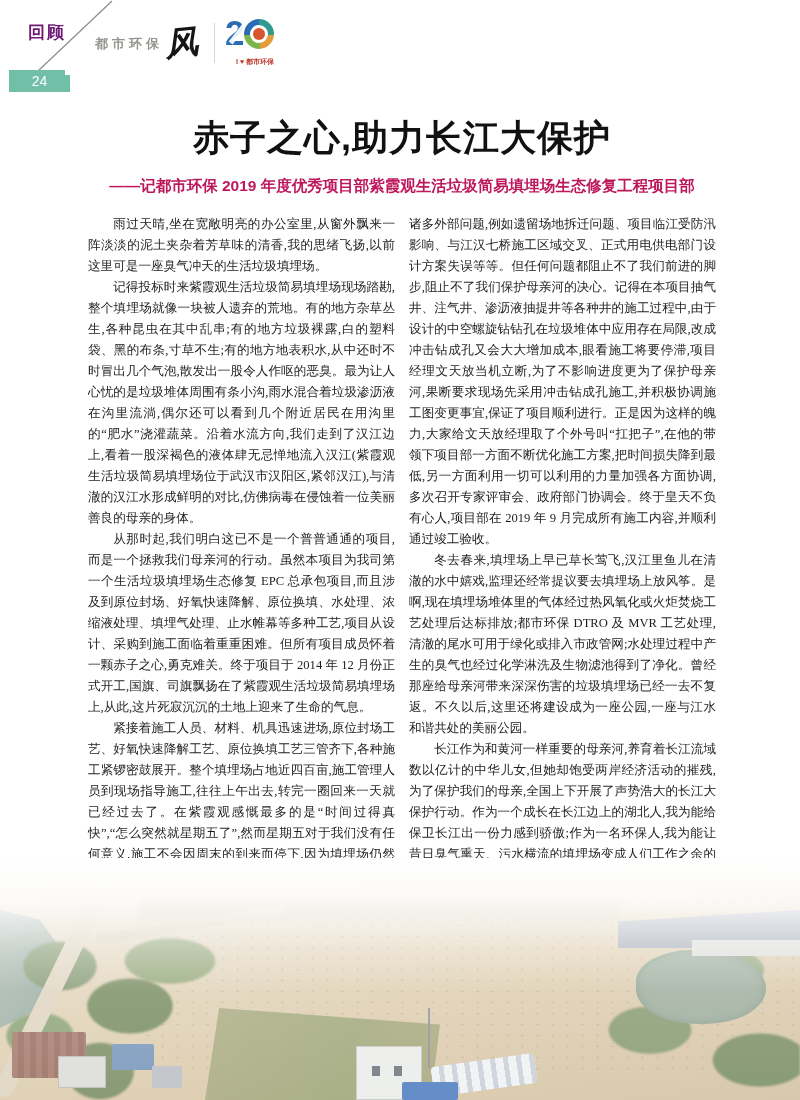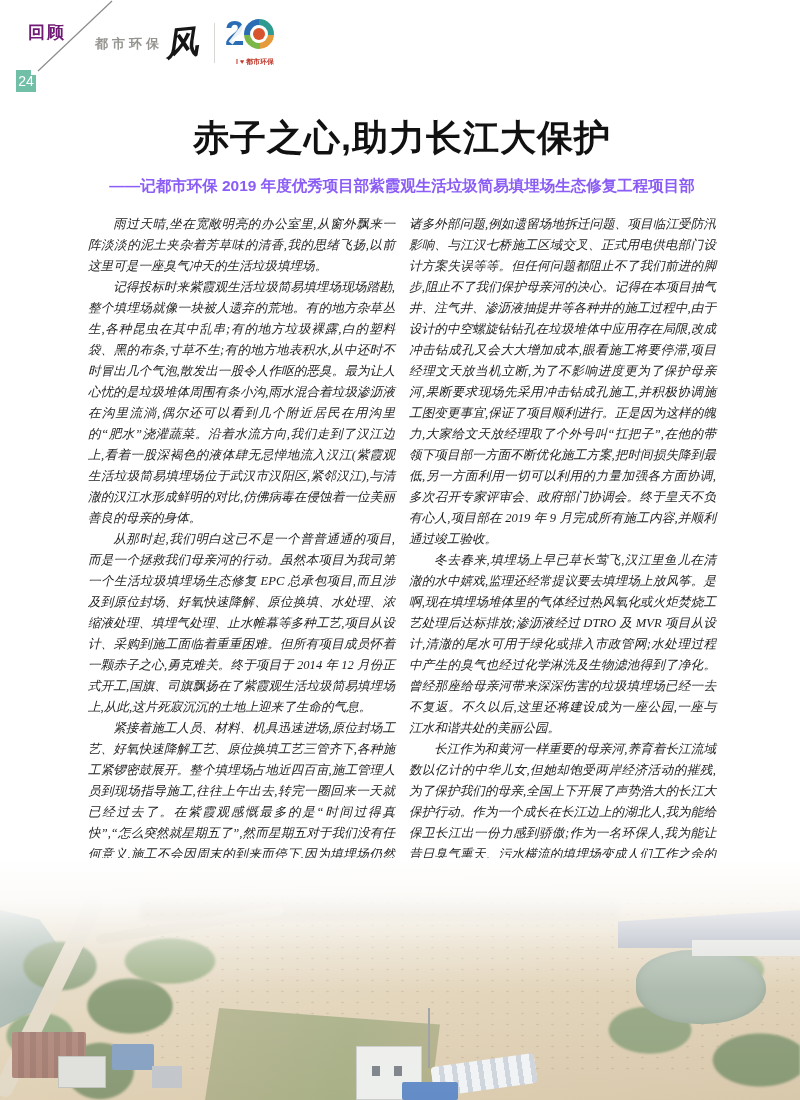--- a/index.html
+++ b/index.html
@@ -3,21 +3,21 @@
 <meta charset="utf-8">
 <style>
   html,body{margin:0;padding:0;}
   body{background:#e8e8e8;font-family:"Liberation Serif","DejaVu Serif",serif;}
   .page{position:relative;width:800px;height:1100px;background:#ffffff;overflow:hidden;margin:0 auto;}
 
   
   .diag-line{position:absolute;left:0;top:0;width:130px;height:80px;pointer-events:none;}
   .section-tag{position:absolute;left:28px;top:21px;font-family:"Liberation Sans","DejaVu Sans",sans-serif;
     font-weight:bold;font-size:17px;color:#701a75;letter-spacing:2px;}
-  .pagenum-box{position:absolute;left:16px;top:70px;width:20px;height:22px;background:#72bfa8;
+  .pagenum-box{position:absolute;left:9px;top:70px;width:61px;height:22px;background:#72bfa8;
     color:#ffffff;font-family:"Liberation Sans","DejaVu Sans",sans-serif;font-size:14px;
     display:flex;align-items:center;justify-content:center;}
   .pagenum-box .corner{position:absolute;right:0;top:0;width:5px;height:5px;background:#ffffff;}
 
   .brand{position:absolute;left:95px;top:18px;height:50px;display:flex;align-items:center;}
   .brand-name{color:#969490;font-size:13px;font-weight:bold;letter-spacing:4px;margin-top:2px;}
   .brand-calligraphy{font-size:33px;color:#161616;font-weight:bold;font-style:italic;
     transform:rotate(-6deg);margin:0 6px 0 2px;font-family:"DejaVu Serif",serif;}
   .brand-divider{width:1px;height:40px;background:#d7d7d4;margin:0 10px;}
   .anniv{position:relative;width:60px;height:52px;}
@@ -30,23 +30,23 @@
   .anniv-0 .hole{position:absolute;left:6px;top:6px;width:18px;height:18px;border-radius:50%;background:#ffffff;}
   .anniv-0 .dot{position:absolute;left:9px;top:9px;width:12px;height:12px;border-radius:50%;background:#d8542e;}
   .anniv-tagline{position:absolute;left:0px;top:40px;width:60px;text-align:center;color:#c0392b;
     font-family:"Liberation Sans","DejaVu Sans",sans-serif;font-size:7px;white-space:nowrap;font-weight:bold;}
 
   
   .article{position:absolute;left:88px;top:100px;width:628px;}
   .title{font-family:"Liberation Sans","DejaVu Sans",sans-serif;font-weight:bold;font-size:36px;
     color:#111111;text-align:center;letter-spacing:1px;line-height:44px;margin:16px;}
   .subtitle{font-family:"Liberation Sans","DejaVu Sans",sans-serif;font-weight:bold;font-size:15.5px;
-    color:#8b5cf6;text-align:center;margin-top:12px;white-space:nowrap;}
+    color:#be185d;text-align:center;margin-top:12px;white-space:nowrap;}
   .cols{display:flex;gap:14px;margin-top:17px;}
-  .col{width:307px;color:#1d1d1d;font-size:12.6px;line-height:21px;font-style:italic;}
+  .col{width:307px;color:#1d1d1d;font-size:12.6px;line-height:21px;}
   .col p{margin:0;text-indent:2em;text-align:justify;word-break:break-all;}
   .col p.no-indent{text-indent:0;}
   .byline{font-family:"Liberation Sans","DejaVu Sans",sans-serif;font-weight:bold;font-size:13px;
     color:#111;text-align:center;margin-top:2px;line-height:21px;}
 
   
   .photo{position:absolute;left:0;top:858px;width:800px;height:242px;
     background:linear-gradient(168deg,#e6ddcc 0%,#dccbab 55%,#d2bf9e 100%);}
   .photo *{position:absolute;}
   .ph-speckle{left:140px;top:40px;width:660px;height:180px;
@@ -134,21 +134,21 @@
             <p>雨过天晴,坐在宽敞明亮的办公室里,从窗外飘来一阵淡淡的泥土夹杂着芳草味的清香,我的思绪飞扬,以前这里可是一座臭气冲天的生活垃圾填埋场。</p>
             <p>记得投标时来紫霞观生活垃圾简易填埋场现场踏勘,整个填埋场就像一块被人遗弃的荒地。有的地方杂草丛生,各种昆虫在其中乱串;有的地方垃圾裸露,白的塑料袋、黑的布条,寸草不生;有的地方地表积水,从中还时不时冒出几个气泡,散发出一股令人作呕的恶臭。最为让人心忧的是垃圾堆体周围有条小沟,雨水混合着垃圾渗沥液在沟里流淌,偶尔还可以看到几个附近居民在用沟里的“肥水”浇灌蔬菜。沿着水流方向,我们走到了汉江边上,看着一股深褐色的液体肆无忌惮地流入汉江(紫霞观生活垃圾简易填埋场位于武汉市汉阳区,紧邻汉江),与清澈的汉江水形成鲜明的对比,仿佛病毒在侵蚀着一位美丽善良的母亲的身体。</p>
             <p>从那时起,我们明白这已不是一个普普通通的项目,而是一个拯救我们母亲河的行动。虽然本项目为我司第一个生活垃圾填埋场生态修复 EPC 总承包项目,而且涉及到原位封场、好氧快速降解、原位换填、水处理、浓缩液处理、填埋气处理、止水帷幕等多种工艺,项目从设计、采购到施工面临着重重困难。但所有项目成员怀着一颗赤子之心,勇克难关。终于项目于 2014 年 12 月份正式开工,国旗、司旗飘扬在了紫霞观生活垃圾简易填埋场上,从此,这片死寂沉沉的土地上迎来了生命的气息。</p>
             <p>紧接着施工人员、材料、机具迅速进场,原位封场工艺、好氧快速降解工艺、原位换填工艺三管齐下,各种施工紧锣密鼓展开。整个填埋场占地近四百亩,施工管理人员到现场指导施工,往往上午出去,转完一圈回来一天就已经过去了。在紫霞观感慨最多的是“时间过得真快”,“怎么突然就星期五了”,然而星期五对于我们没有任何意义,施工不会因周末的到来而停下,因为填埋场仍然在威胁着我们的母亲河。我们早一天完工,母亲河就少受一天的折磨,我们只希望时间过得慢一点,再慢一点。</p>
             <p>项目进行过程中,除了技术上的困难,我们还面临着</p>
           </div>
       </div>
       <div class="col">
         <div>
             <p class="no-indent">诸多外部问题,例如遗留场地拆迁问题、项目临江受防汛影响、与江汉七桥施工区域交叉、正式用电供电部门设计方案失误等等。但任何问题都阻止不了我们前进的脚步,阻止不了我们保护母亲河的决心。记得在本项目抽气井、注气井、渗沥液抽提井等各种井的施工过程中,由于设计的中空螺旋钻钻孔在垃圾堆体中应用存在局限,改成冲击钻成孔又会大大增加成本,眼看施工将要停滞,项目经理文天放当机立断,为了不影响进度更为了保护母亲河,果断要求现场先采用冲击钻成孔施工,并积极协调施工图变更事宜,保证了项目顺利进行。正是因为这样的魄力,大家给文天放经理取了个外号叫“扛把子”,在他的带领下项目部一方面不断优化施工方案,把时间损失降到最低,另一方面利用一切可以利用的力量加强各方面协调,多次召开专家评审会、政府部门协调会。终于皇天不负有心人,项目部在 2019 年 9 月完成所有施工内容,并顺利通过竣工验收。</p>
-            <p>冬去春来,填埋场上早已草长莺飞,汉江里鱼儿在清澈的水中嬉戏,监理还经常提议要去填埋场上放风筝。是啊,现在填埋场堆体里的气体经过热风氧化或火炬焚烧工艺处理后达标排放;渗沥液经过 DTRO 及 MVR 项目从设计,清澈的尾水可用于绿化或排入市政管网;水处理过程中产生的臭气也经过化学淋洗及生物滤池得到了净化。曾经那座给母亲河带来深深伤害的垃圾填埋场已经一去不复返。不久以后,这里还将建设成为一座公园,一座与江水和谐共处的美丽公园。</p>
+            <p>冬去春来,填埋场上早已草长莺飞,汉江里鱼儿在清澈的水中嬉戏,监理还经常提议要去填埋场上放风筝。是啊,现在填埋场堆体里的气体经过热风氧化或火炬焚烧工艺处理后达标排放;都市环保 DTRO 及 MVR 工艺处理,清澈的尾水可用于绿化或排入市政管网;水处理过程中产生的臭气也经过化学淋洗及生物滤池得到了净化。曾经那座给母亲河带来深深伤害的垃圾填埋场已经一去不复返。不久以后,这里还将建设成为一座公园,一座与江水和谐共处的美丽公园。</p>
             <p>长江作为和黄河一样重要的母亲河,养育着长江流域数以亿计的中华儿女,但她却饱受两岸经济活动的摧残,为了保护我们的母亲,全国上下开展了声势浩大的长江大保护行动。作为一个成长在长江边上的湖北人,我为能给保卫长江出一份力感到骄傲;作为一名环保人,我为能让昔日臭气熏天、污水横流的填埋场变成人们工作之余的休闲场所而自豪。但是,革命尚未成功,同志仍需努力。紫霞观项目虽然建设内容已经完成,但漫长的运营工作才刚刚开始,我们将一如既往,高标准要求所有项目成员,为长江大保护贡献自己的一份力量。</p>
           </div>
         <p class="byline">紫霞观生活垃圾简易填埋场生态修复工程项目部 黄超</p>
       </div>
     </div>
   </div>
 
   <div class="photo">
     <div class="ph-far-shore"></div>
     <div class="ph-speckle"></div>

